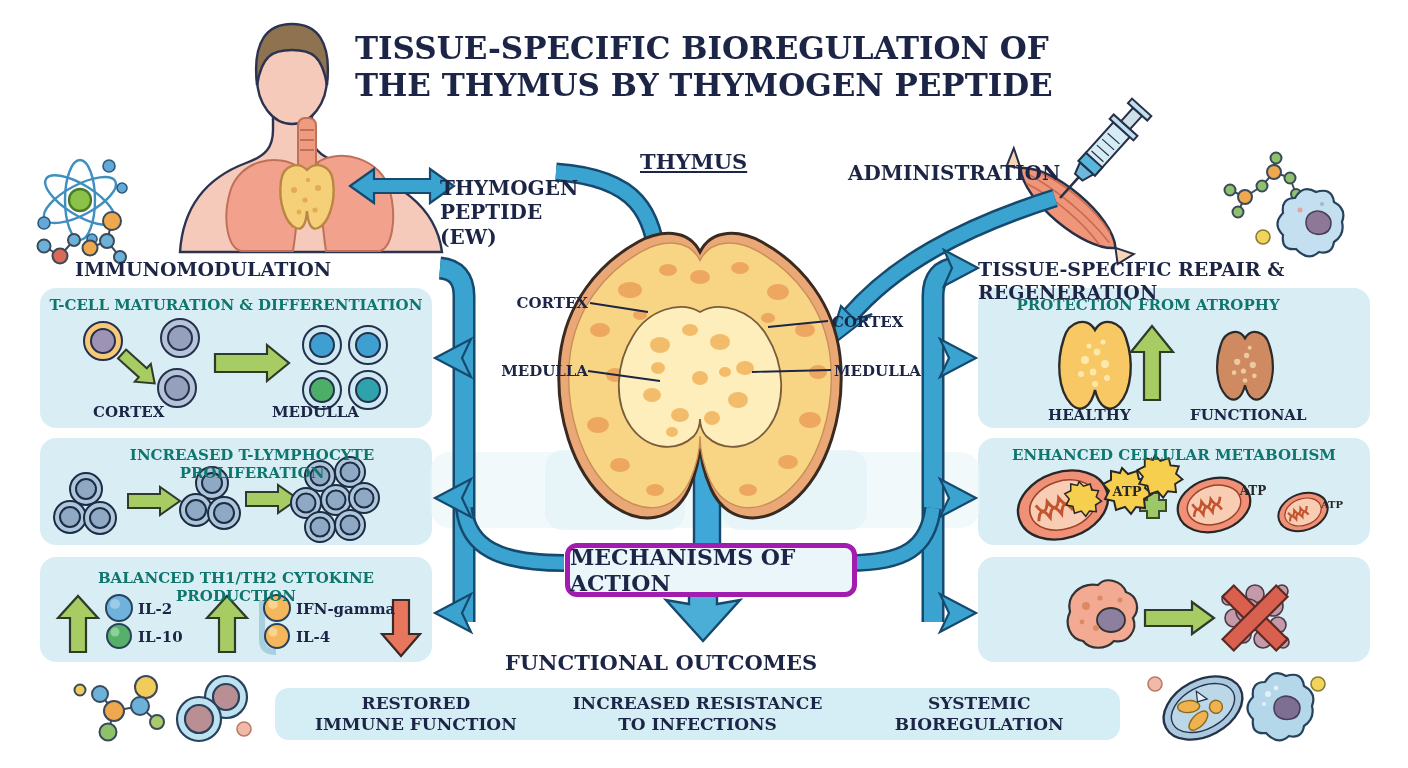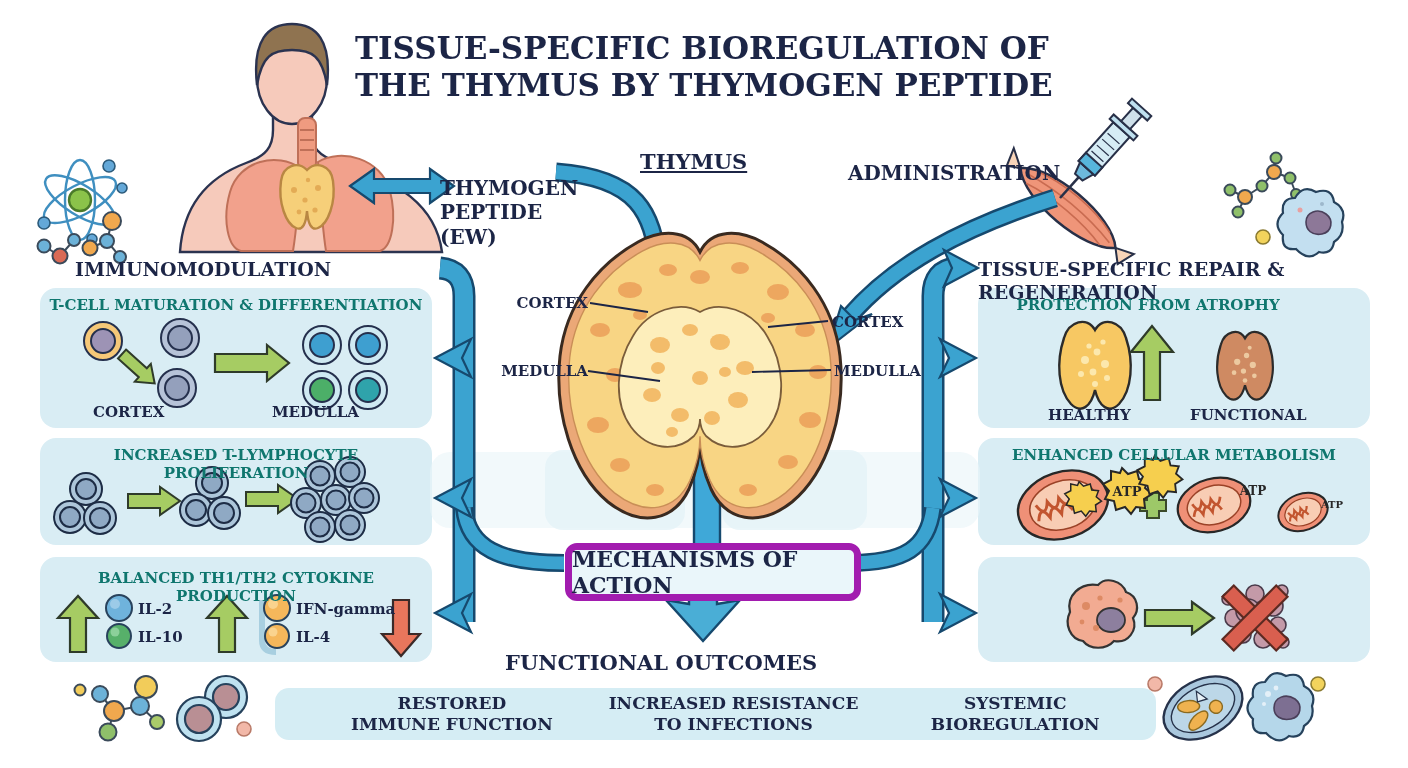--- a/index.html
+++ b/index.html
@@ -4,24 +4,24 @@
 <style>
   html,body{margin:0;padding:0;background:#ffffff;}
   #canvas{position:relative;width:1408px;height:768px;background:#ffffff;overflow:hidden;
           font-family:"DejaVu Serif",serif;color:#1c2546;}
   .panel{position:absolute;background:#d9edf4;border-radius:16px;z-index:0;}
   svg.art{position:absolute;left:0;top:0;z-index:1;}
   .lbl{position:absolute;font-weight:bold;color:#1c2546;line-height:1.22;z-index:3;}
   .panel-title{position:absolute;left:0;right:0;top:8px;text-align:center;font-weight:bold;
                font-size:15px;color:#0f766e;z-index:3;}
   #mech-box{position:absolute;left:565px;top:543px;width:282px;height:44px;background:#eaf6fa;
-            border:7px solid #a21caf;border-radius:12px;z-index:2;display:flex;align-items:center;
+            border:5px solid #a21caf;border-radius:12px;z-index:2;display:flex;align-items:center;
             justify-content:center;font-weight:bold;font-size:22px;color:#1c2546;}
   #outcome-bar{position:absolute;left:275px;top:688px;width:845px;height:52px;background:#d5edf4;
-               border-radius:14px;z-index:0;display:flex;padding-left:36px;}
+               border-radius:14px;z-index:0;display:flex;}
   .outcome-cell{flex:1;display:flex;flex-direction:column;justify-content:center;text-align:center;
                 font-weight:bold;font-size:17px;line-height:21px;color:#1c2546;z-index:3;}
   .al{text-align:left;} .ar{text-align:right;}
   text{font-family:"DejaVu Serif",serif;font-weight:bold;}
 </style>
 </head>
 <body>
 
 <div id="canvas">
 
@@ -450,21 +450,21 @@
     <span style="display:block;margin-top:16px;">THYMOGEN</span>
     <span style="display:block;">PEPTIDE (EW)</span>
   </div>
   <div class="lbl" style="left:640px;top:149px;width:130px;font-size:21px;text-decoration:underline;">THYMUS</div>
   <div class="lbl" style="left:848px;top:161px;width:200px;font-size:20px;">ADMINISTRATION</div>
 
   <div class="lbl" style="left:75px;top:258px;width:320px;font-size:19px;">IMMUNOMODULATION</div>
   <div class="lbl" style="left:978px;top:258px;width:392px;font-size:19px;">TISSUE-SPECIFIC REPAIR &amp; REGENERATION</div>
 
   <div class="lbl panel-title" style="left:40px;top:296px;width:392px;">T-CELL MATURATION &amp; DIFFERENTIATION</div>
-  <div class="lbl panel-title" style="left:40px;top:446px;width:392px;">INCREASED T-LYMPHOCYTE PROLIFERATION</div>
+  <div class="lbl panel-title" style="left:40px;top:446px;width:392px;padding-left:16px;">INCREASED T-LYMPHOCYTE PROLIFERATION</div>
   <div class="lbl panel-title" style="left:40px;top:569px;width:392px;">BALANCED TH1/TH2 CYTOKINE PRODUCTION</div>
   <div class="lbl panel-title" style="left:978px;top:296px;width:340px;">PROTECTION FROM ATROPHY</div>
   <div class="lbl panel-title" style="left:978px;top:446px;width:392px;">ENHANCED CELLULAR METABOLISM</div>
 
   <div class="lbl" style="left:93px;top:403px;width:82px;font-size:15px;">CORTEX</div>
   <div class="lbl" style="left:272px;top:403px;width:98px;font-size:15px;">MEDULLA</div>
 
   <div class="lbl al" style="left:138px;top:600px;width:64px;font-size:15px;">IL-2</div>
   <div class="lbl al" style="left:138px;top:628px;width:64px;font-size:15px;">IL-10</div>
   <div class="lbl al" style="left:296px;top:600px;width:104px;font-size:15px;">IFN-gamma</div>

